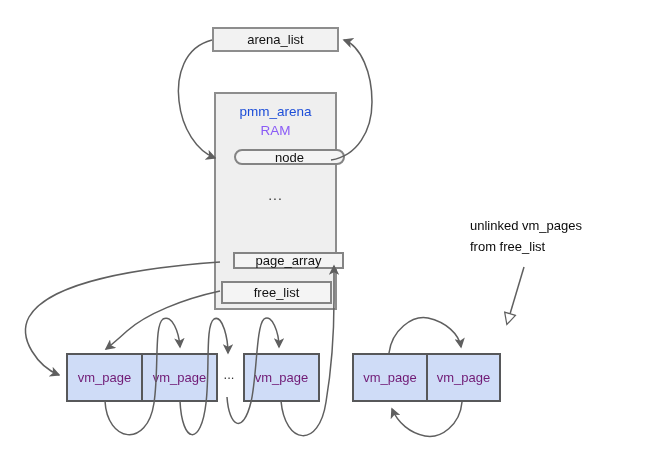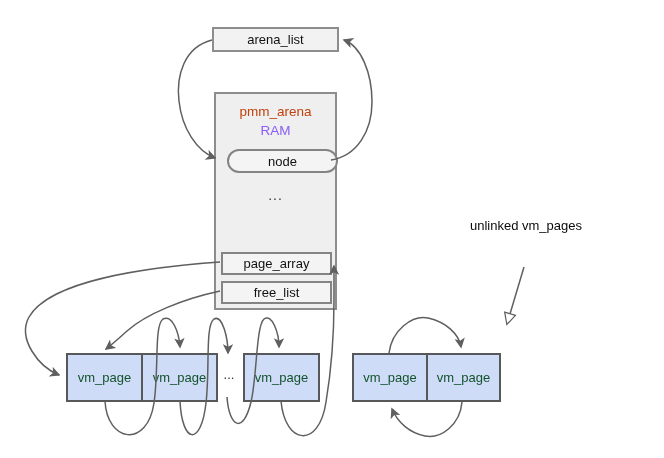--- a/index.html
+++ b/index.html
@@ -10,35 +10,35 @@
   .gbox {
     position:absolute; box-sizing:border-box;
     background:#f2f2f2; border:2px solid #8d8d8d;
     display:flex; align-items:center; justify-content:center;
     font-size:13px; line-height:1; color:#111;
   }
   .pmm { background:#efefef; }
   .pmm .gbox { background:#f4f4f4; border-color:#848484; }
   .pmm-title {
     position:absolute; left:0; right:0; top:11px; text-align:center;
-    font-size:13.5px; color:#c2410c;
+    font-size:13.5px; color:#1d4ed8;
   }
   .pmm-sub {
     position:absolute; left:0; right:0; top:30px; text-align:center;
     font-size:13.5px; color:#8b5cf6;
   }
   .ellipsis-arena {
     position:absolute; left:0; right:0; top:94px; text-align:center;
     font-size:14px; letter-spacing:1px; color:#333;
   }
   .page {
     position:absolute; box-sizing:border-box;
     background:#cfdcf7; border:2px solid #57585a;
     display:flex; align-items:center; justify-content:center;
-    font-size:13px; color:#14532d;
+    font-size:13px; color:#701a75;
   }
   .pages-ellipsis {
     position:absolute; left:218px; top:367px; width:22px; text-align:center;
     font-size:13px; color:#333;
   }
   .annotation {
     position:absolute; left:470px; top:215px;
     font-size:13px; line-height:21px; color:#0a0a0a; white-space:nowrap;
   }
   svg.wires { position:absolute; left:0; top:0; pointer-events:none; }
@@ -49,27 +49,27 @@
 <div class="stage">
 
   <div class="gbox" style="left:212px; top:27px; width:127px; height:25px;">
     <span>arena_list</span>
   </div>
 
   <div class="gbox pmm" style="left:214px; top:92px; width:123px; height:218px;">
     <div class="pmm-title">pmm_arena</div>
     <div class="pmm-sub">RAM</div>
 
-    <div class="gbox" style="left:11px; top:55px; width:111px; height:24px;border-radius:12px;">
+    <div class="gbox" style="left:18px; top:55px; width:111px; height:16px;border-radius:12px;">
       <span>node</span>
     </div>
 
     <div class="ellipsis-arena">...</div>
 
-    <div class="gbox" style="left:5px; top:158px; width:111px; height:23px;">
+    <div class="gbox" style="left:17px; top:158px; width:111px; height:17px;">
       <span>page_array</span>
     </div>
 
     <div class="gbox" style="left:5px; top:187px; width:111px; height:23px;">
       <span>free_list</span>
     </div>
   </div>
 
   <div class="page" style="left:66px; top:353px; width:77px; height:49px;">
     <span>vm_page</span>
@@ -84,20 +84,21 @@
 
   <div class="page" style="left:352px; top:353px; width:76px; height:49px;">
     <span>vm_page</span>
   </div>
   <div class="page" style="left:426px; top:353px; width:75px; height:49px;">
     <span>vm_page</span>
   </div>
 
   <div class="annotation">
     <div>unlinked vm_pages</div>
+    <div>from free_list</div>
   </div>
 
   <svg class="wires" width="664" height="458" viewBox="0 0 664 458">
     <defs>
       <marker id="arr" viewBox="0 0 10 10" refX="8.5" refY="5" markerWidth="7" markerHeight="7" orient="auto">
         <path d="M 0 0 L 10 5 L 0 10 L 2.5 5 z" fill="#5f5f5f"></path>
       </marker>
       <marker id="arrHollow" viewBox="0 0 12 12" refX="10.5" refY="6" markerWidth="9" markerHeight="9" orient="auto">
         <path d="M 1 1 L 11 6 L 1 11 z" fill="#ffffff" stroke="#5f5f5f" stroke-width="1.1"></path>
       </marker>

